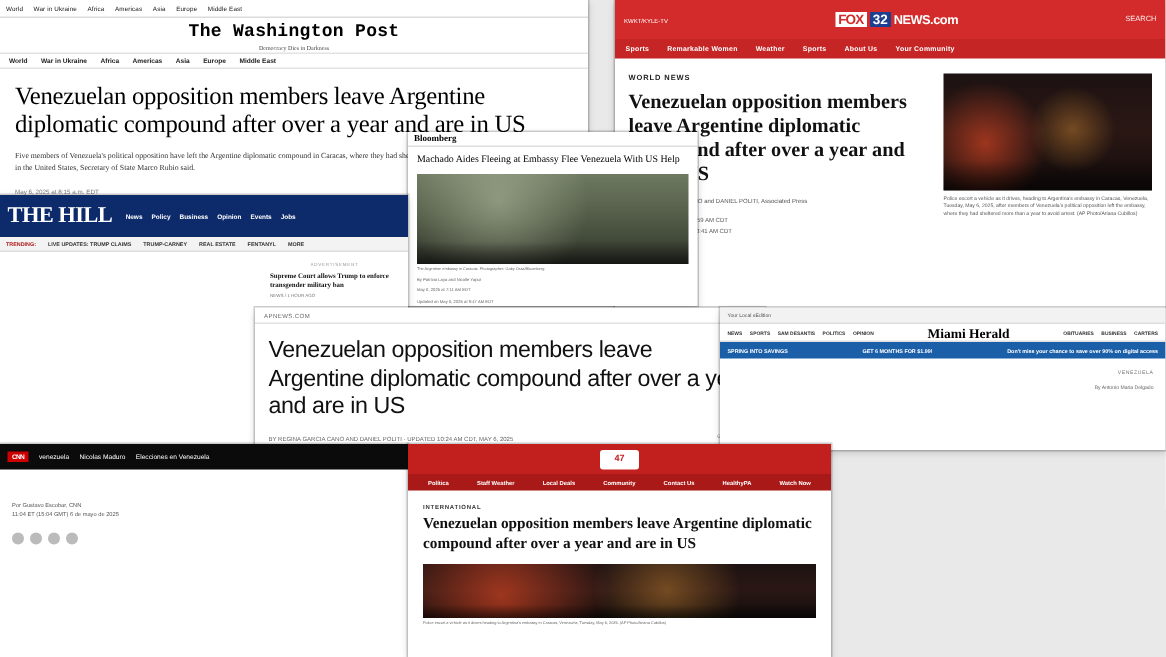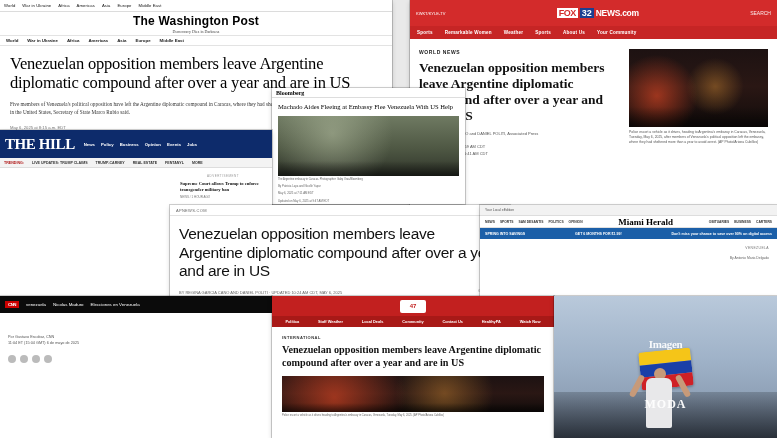--- a/index.html
+++ b/index.html
@@ -9,21 +9,21 @@
     -webkit-font-smoothing:antialiased;
   }
   .stage{position:relative;width:777px;height:438px;background:#e9e9e9;}
   .card{position:absolute;background:#fff;overflow:hidden;box-shadow:0 0 0 1px rgba(0,0,0,.18), 0 2px 5px rgba(0,0,0,.18);}
 
   
   .wapo{left:0;top:0;width:392px;height:144px;background:#fff;}
   .wapo-nav{height:11px;background:#fff;border-bottom:1px solid #dcdcdc;display:flex;align-items:center;gap:7px;padding:0 4px;}
   .wapo-nav span{font-size:4.2px;color:#111;letter-spacing:.1px;}
   .wapo-mast{text-align:center;padding:2px 0 1px;}
-  .wapo-mast .t{font-family:Liberation Sans, sans-serif;font-weight:700;font-size:12px;color:#000;letter-spacing:.2px;}
+  .wapo-mast .t{font-family:Liberation Mono, monospace;font-weight:700;font-size:12px;color:#000;letter-spacing:.2px;}
   .wapo-mast .s{font-family:"Liberation Serif",serif;font-size:4px;color:#444;margin-top:1px;}
   .wapo-subnav{display:flex;gap:9px;padding:2px 6px;border-top:1px solid #e3e3e3;border-bottom:1px solid #e3e3e3;}
   .wapo-subnav span{font-size:4.4px;color:#222;font-weight:700;}
   .wapo-body{padding:8px 10px 0;}
   .wapo-head{font-family:"Liberation Serif",serif;font-size:16.5px;line-height:1.16;color:#000;font-weight:400;letter-spacing:-.2px;}
   .wapo-deck{margin-top:9px;font-family:"Liberation Serif",serif;font-size:5.2px;line-height:1.5;color:#333;}
   .wapo-byline{margin-top:8px;font-size:4.2px;color:#777;}
 
   
   .fox{left:410px;top:0;width:367px;height:205px;background:#fff;}
@@ -353,31 +353,14 @@
     <div class="tel-body">
       <div class="tel-kick">INTERNATIONAL</div>
       <div class="tel-head">Venezuelan opposition members leave Argentine diplomatic compound after over a year and are in US</div>
       <div class="tel-photo ph-night">
         <div class="ph-bar"></div>
       </div>
       <div class="tel-cap">Police escort a vehicle as it drives heading to Argentina's embassy in Caracas, Venezuela, Tuesday, May 6, 2025. (AP Photo/Ariana Cubillos)</div>
     </div>
   </div>
 
-  <div class="card moda">
-    <div class="moda-sky"></div>
-    <div class="moda-crowd"></div>
-    <div class="flagfig">
-      <div class="cloth">
-        <b style="background:#f5c518"></b>
-        <b style="background:#1a3fa8"></b>
-        <b style="background:#cf2026"></b>
-      </div>
-      <div class="arm" style="left:6px;top:30px;transform:rotate(28deg);"></div>
-      <div class="arm" style="left:52px;top:30px;transform:rotate(-28deg);"></div>
-      <div class="head"></div>
-      <div class="body"></div>
-    </div>
-    <div class="moda-watermark">Imagen</div>
-    <div class="moda-brand">MODA</div>
-  </div>
 
 </div>
 
 </body></html>

